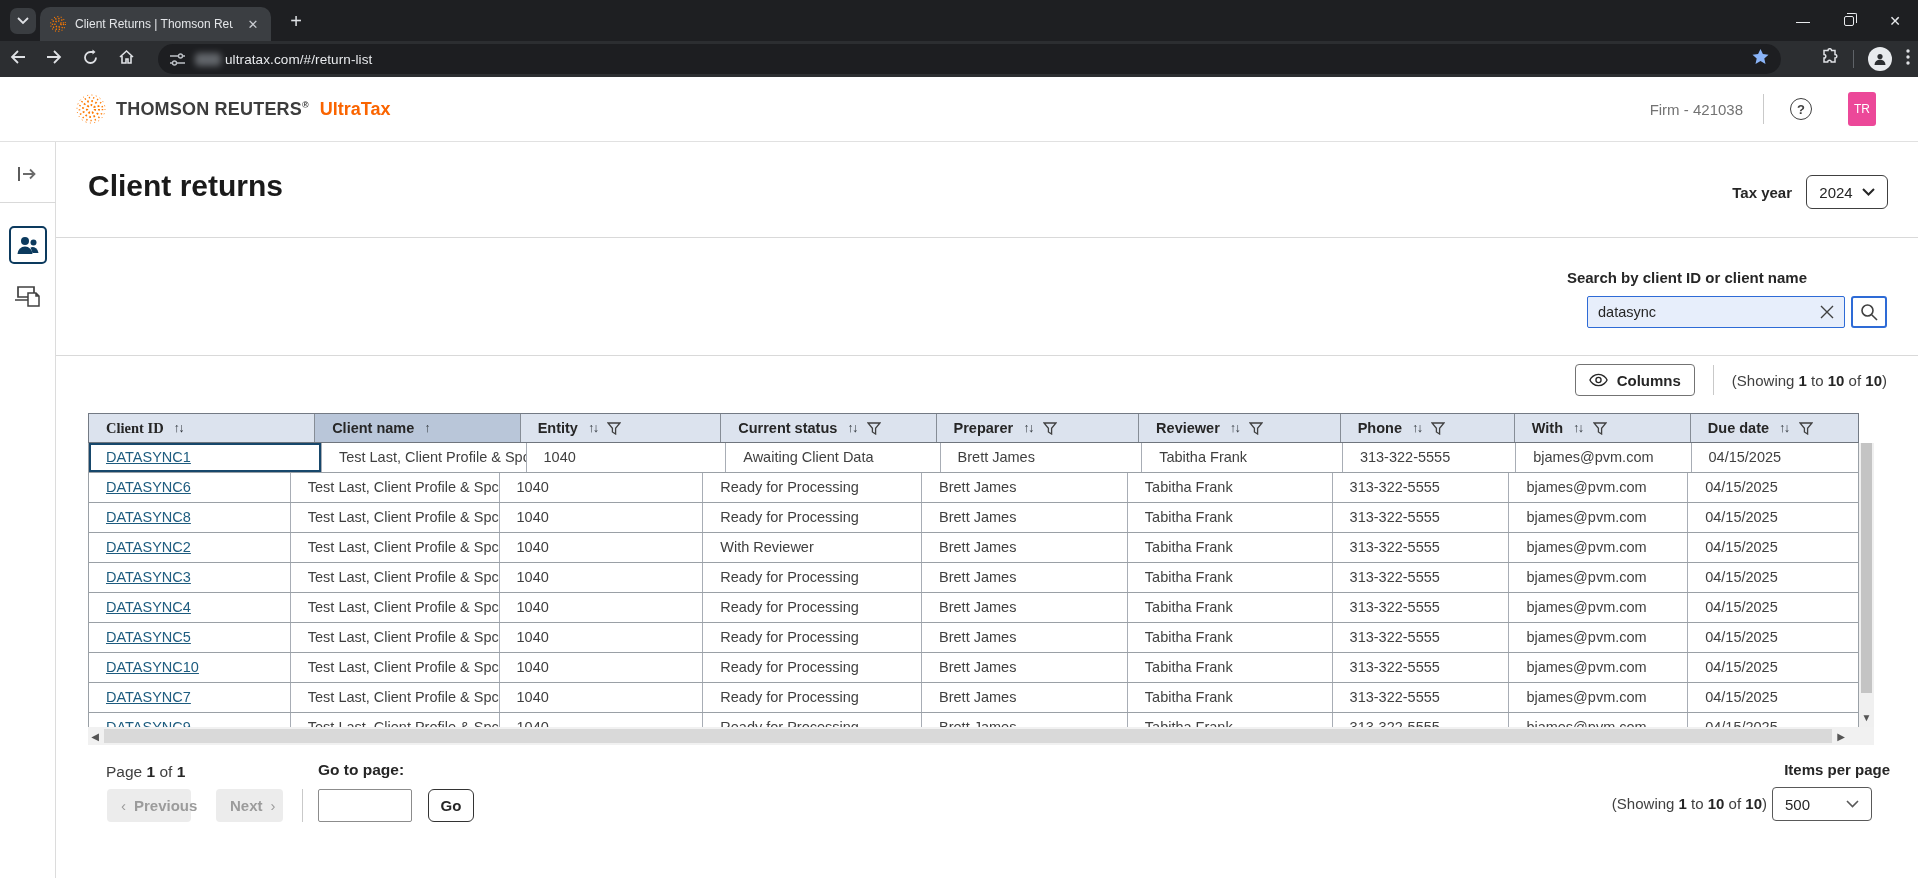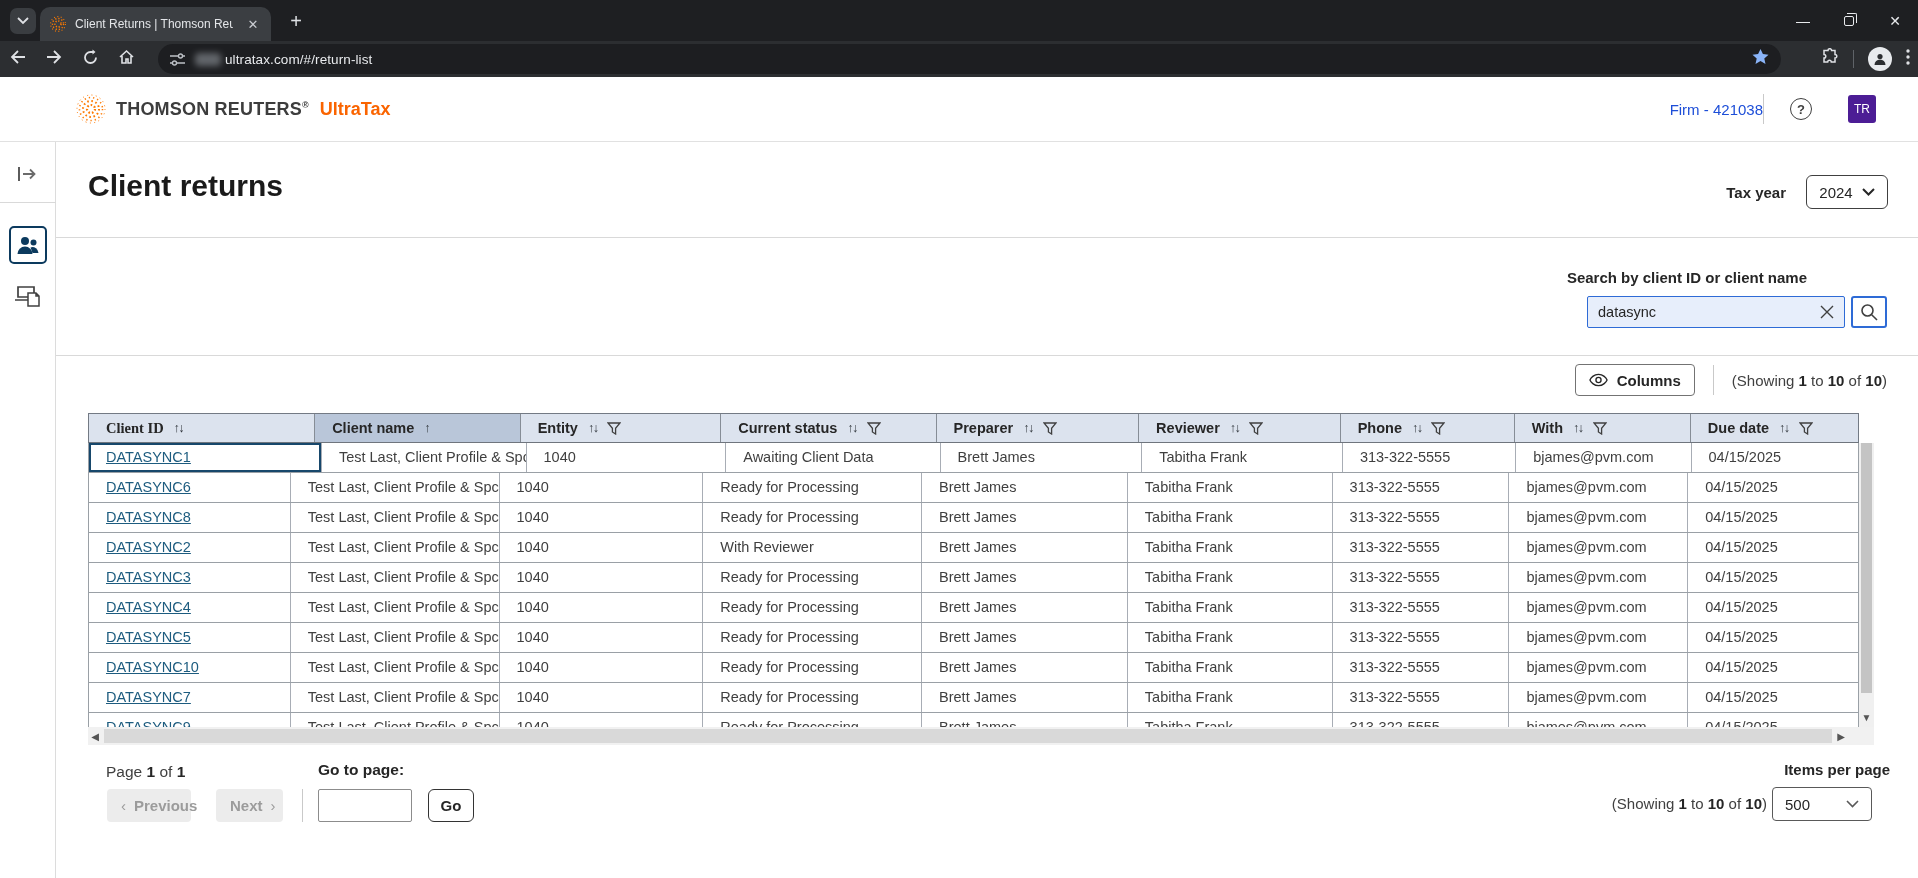--- a/index.html
+++ b/index.html
@@ -38,42 +38,42 @@
     align-items:center;justify-content:center}
 
   
   .appheader{position:absolute;left:0;top:77px;width:100%;height:65px;background:#fff;
     border-bottom:1px solid #e1e1e1;display:flex;align-items:center}
   .brandwrap{display:flex;align-items:center;margin-left:76px}
   .brand{font-size:18px;font-weight:bold;color:#3d3d3d;letter-spacing:.2px;margin-left:10px}
   .brand sup{font-size:9px}
   .product{font-size:18px;font-weight:bold;color:#fa6400;margin-left:11px}
   .headright{margin-left:auto;display:flex;align-items:center;margin-right:42px}
-  .firm{font-size:15px;color:#1d4ed8;}
+  .firm{font-size:15px;color:#737373;margin-right:20px}
   .hdrdiv{width:1px;height:30px;background:#c9c9c9;margin-right:26px}
   .help{width:22px;height:22px;border:1.5px solid #404040;border-radius:50%;color:#404040;
     font-size:13px;display:flex;align-items:center;justify-content:center;margin-right:36px;font-weight:bold}
-  .trbadge{width:28px;height:28px;background:#4c1d95;border-radius:3px;color:#fff;font-size:12px;
+  .trbadge{width:28px;height:34px;background:#ec4899;border-radius:3px;color:#fff;font-size:12px;
     display:flex;align-items:center;justify-content:center}
 
   
   .sidebar{position:absolute;left:0;top:142px;width:56px;height:736px;background:#fff;
     border-right:1px solid #dcdcdc}
   .sb-expand{position:absolute;left:17px;top:24px;color:#4a4a4a}
   .sb-divider{position:absolute;left:0;top:60px;width:56px;height:1px;background:#d9d9d9}
   .sb-active{position:absolute;left:9px;top:84px;width:38px;height:38px;border:2px solid #0c3a5e;
     border-radius:5px;display:flex;align-items:center;justify-content:center}
   .sb-item2{position:absolute;left:15px;top:142px}
 
   
   .main{position:absolute;left:56px;top:142px;width:1862px;height:736px;background:#fff}
   .title-row{position:relative;height:95px}
   .page-title{position:absolute;left:32px;top:27px;font-size:30px;font-weight:bold;color:#1a1a1a}
   .taxyear{position:absolute;right:30px;top:33px;display:flex;align-items:center}
-  .taxyear-label{font-size:15px;font-weight:bold;color:#262626;margin-right:20px}
+  .taxyear-label{font-size:15px;font-weight:bold;color:#262626;margin-right:14px}
   .taxyear-box{width:82px;height:34px;border:1.5px solid #404040;border-radius:6px;display:flex;
     align-items:center;justify-content:center;gap:9px;font-size:15px;color:#262626;background:#fff}
   .hdiv{height:1px;background:#d9d9d9;width:100%}
   .search-section{position:relative;height:117px}
   .search-label{position:absolute;right:111px;top:31px;font-size:15px;font-weight:bold;color:#262626}
   .search-row{position:absolute;right:31px;top:58px;display:flex;align-items:center}
   .search-box{width:258px;height:32px;border:1.5px solid #2e6bd6;background:#e7eefb;border-radius:2px;
     display:flex;align-items:center;padding:0 6px 0 10px}
   .search-input{flex:1;border:none;background:transparent;outline:none;font-size:14.5px;color:#262626;
     font-family:"Liberation Sans","DejaVu Sans",sans-serif}

